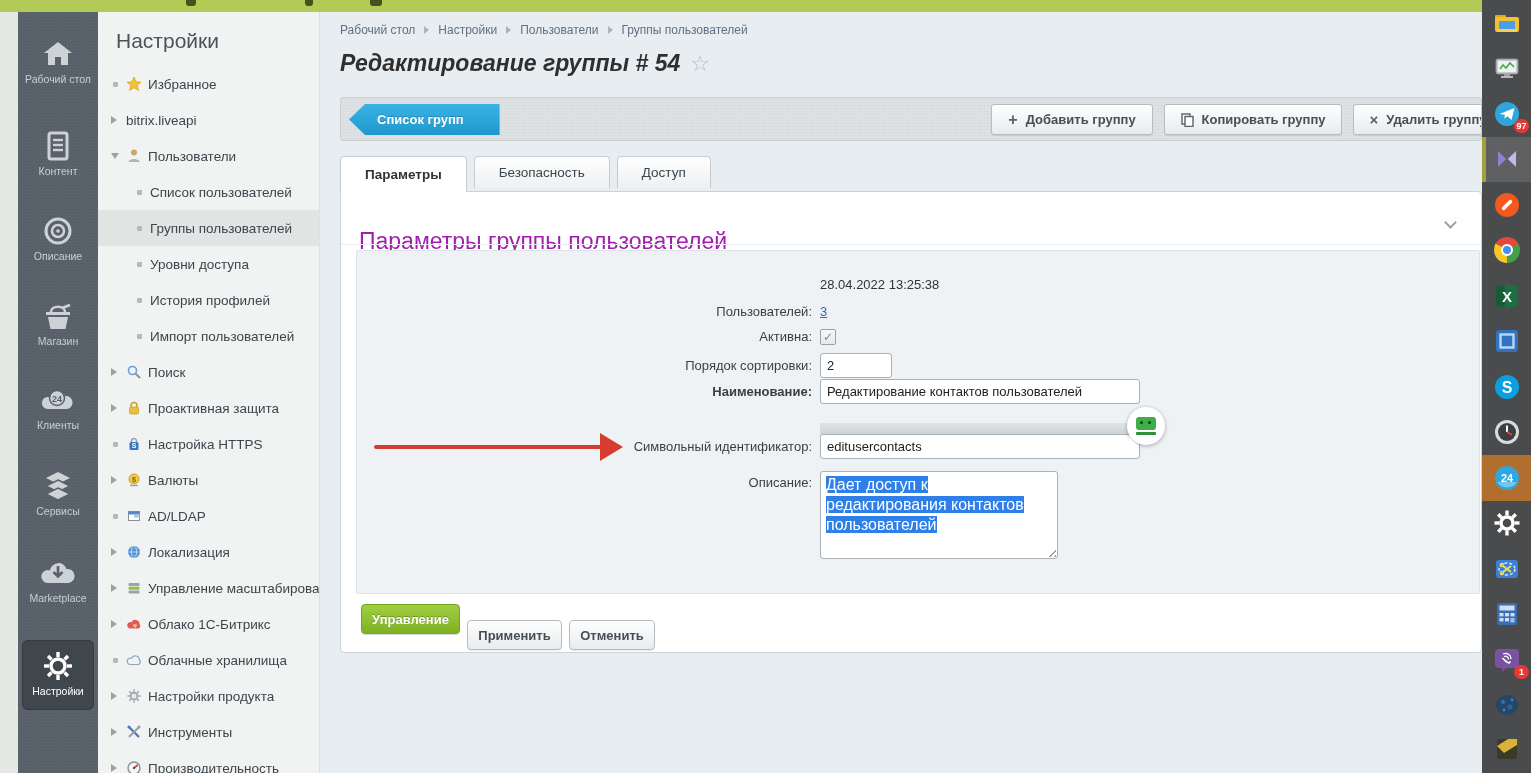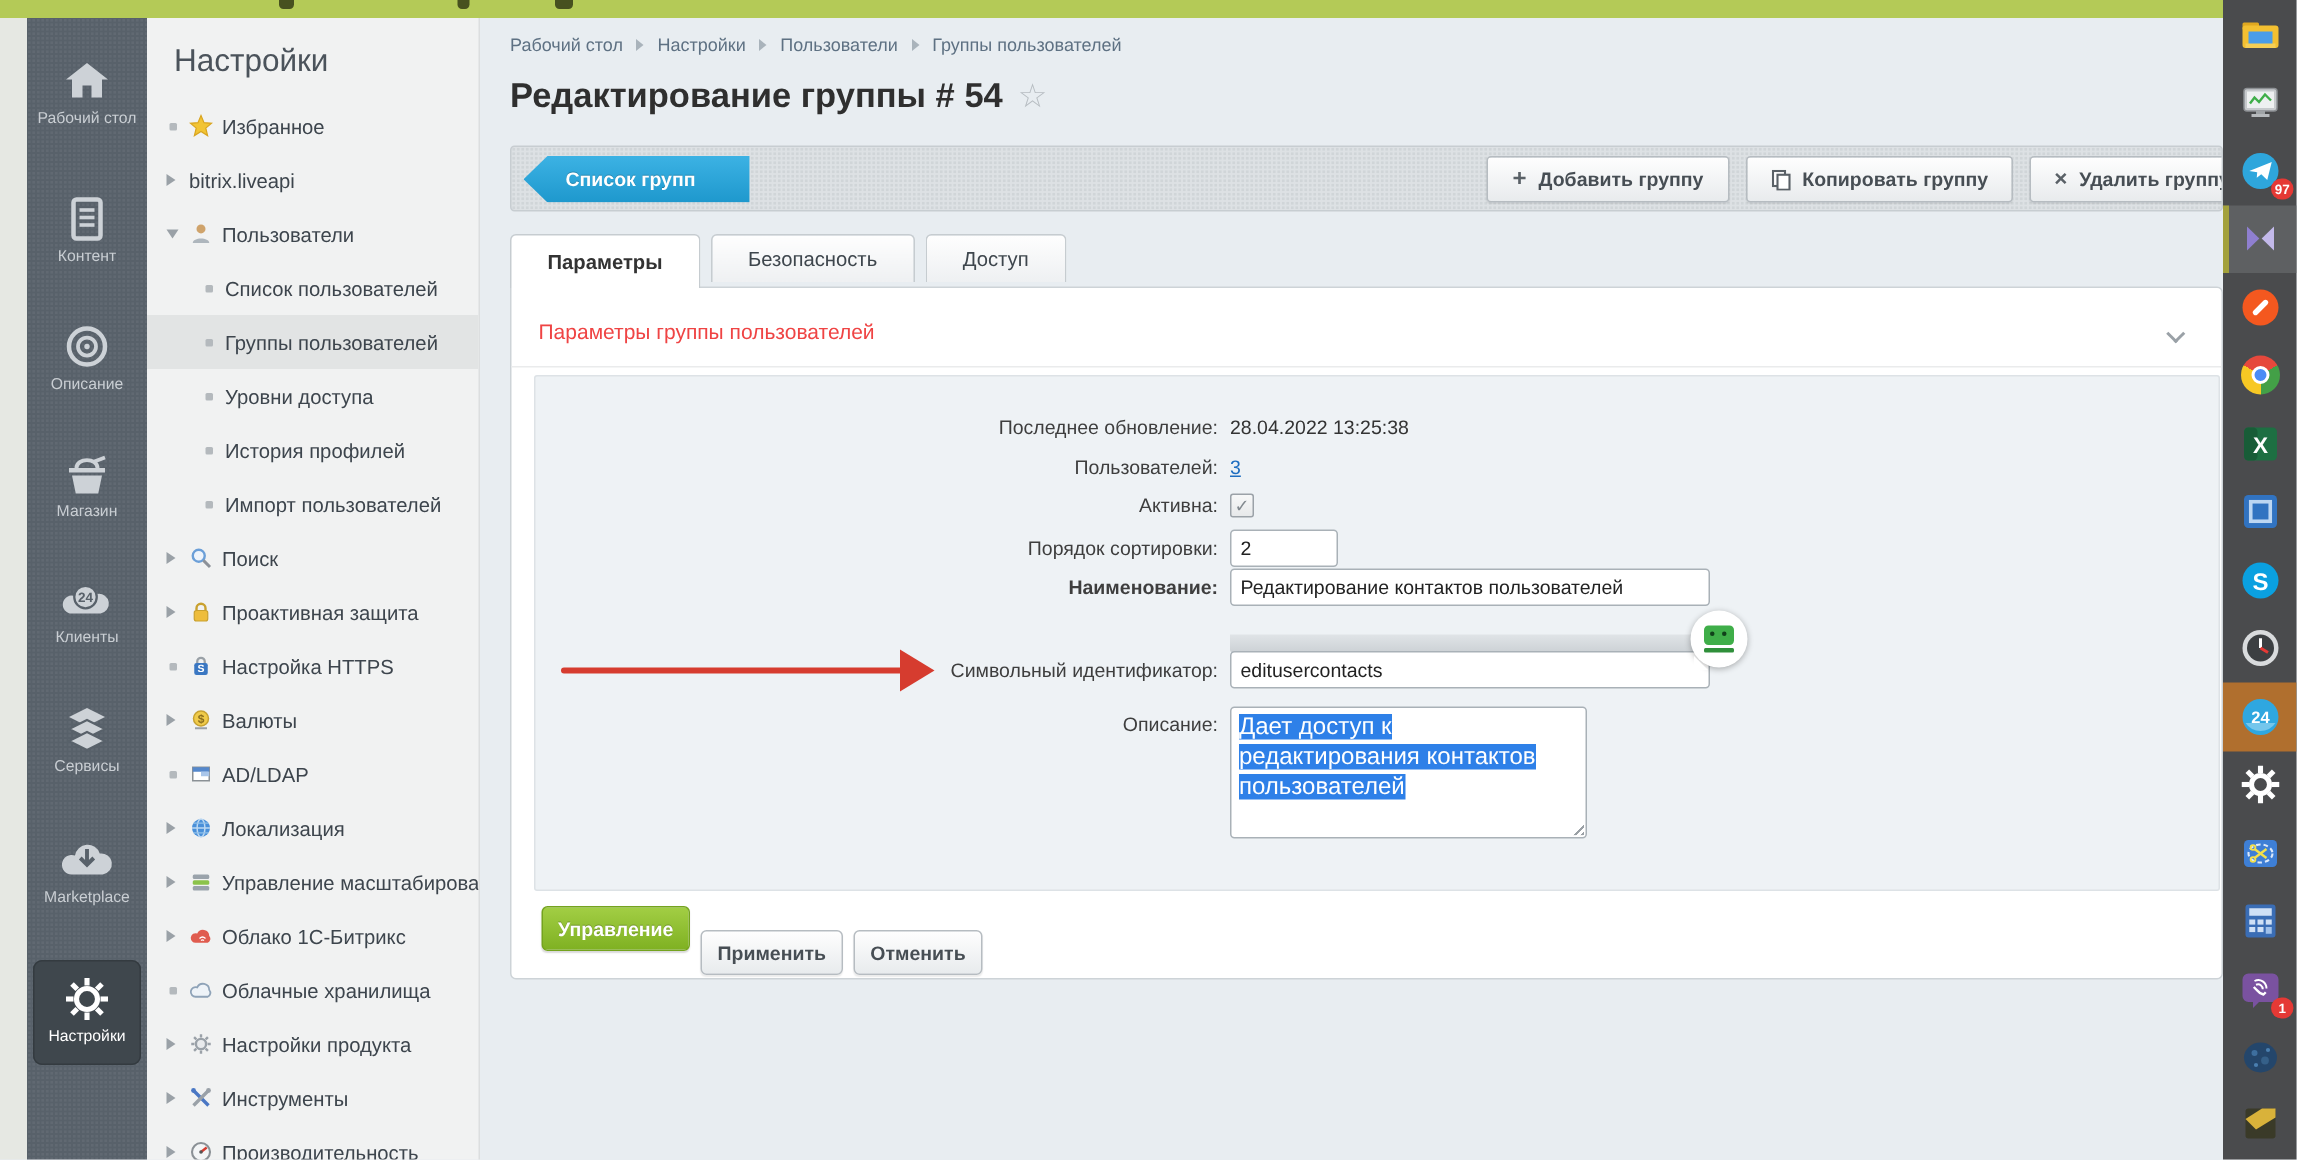--- a/index.html
+++ b/index.html
@@ -35,42 +35,42 @@
   .mi{width:22px;flex:0 0 22px;display:flex;align-items:center;}
   .ml{font-size:13.5px;color:#3d454d;}
 
   
   #main{position:absolute;left:320px;top:12px;width:1162px;height:761px;background:#e8edf1;overflow:hidden;}
 
   #breadcrumb{position:absolute;left:20px;top:11px;font-size:12px;color:#5e7183;display:flex;align-items:center;gap:9px;}
   .bc-sep{width:0;height:0;border-left:5px solid #a9b3bb;border-top:4px solid transparent;border-bottom:4px solid transparent;}
   .bc-link{cursor:pointer;}
 
-  #page-title-row{position:absolute;left:20px;top:38px;display:flex;align-items:center;gap:10px;}
+  #page-title-row{position:absolute;left:20px;top:38px;display:flex;align-items:center;gap:10px;font-style:italic;}
   #page-title{font-size:23px;font-weight:bold;color:#2f2f2f;}
   #fav-star{font-size:22px;color:#b7bdc2;cursor:pointer;}
 
   #toolbar{position:absolute;left:20px;top:85px;width:1142px;height:44px;background:#dde1e4;
     background-image:radial-gradient(#d0d5d8 1px,transparent 1px);background-size:3px 3px;
     border:1px solid #c7cdd1;border-radius:3px;overflow:hidden;}
   #back-btn{position:absolute;left:8px;top:6px;height:31px;line-height:31px;padding:0 36px 0 28px;
     background:linear-gradient(#3cb2e4,#1e98cd);color:#fff;font-size:13px;font-weight:bold;
     clip-path:polygon(16px 0,100% 0,100% 100%,16px 100%,0 50%);cursor:pointer;text-shadow:0 -1px rgba(0,0,0,.2);}
   .tb-btn{position:absolute;top:6px;height:31px;border:1px solid #b6bcc1;border-radius:3px;
     background:linear-gradient(#fefefe,#e8ebed);display:flex;align-items:center;justify-content:center;gap:8px;
     font-size:13px;font-weight:bold;color:#474e54;cursor:pointer;box-shadow:0 1px 1px rgba(0,0,0,.08);}
   .tb-ic{color:#5a6167;font-weight:bold;}
 
   #tabs{position:absolute;left:20px;top:144px;display:flex;align-items:flex-start;height:36px;}
   .tab{border:1px solid #c6ccd0;border-bottom:none;border-radius:4px 4px 0 0;padding:0 24px;font-size:13.5px;color:#3e464d;
     background:linear-gradient(#fefefe,#eef0f2);height:32px;line-height:31px;margin-right:7px;cursor:pointer;}
   .tab.active{background:#fff;height:36px;line-height:35px;font-weight:bold;color:#333;position:relative;z-index:3;}
 
   #panel{position:absolute;left:20px;top:179px;width:1142px;height:462px;background:#fff;border:1px solid #cdd3d7;border-radius:0 4px 4px 4px;z-index:2;}
-  #section-title{position:absolute;left:18px;top:21px;font-size:14px;color:#ef4444;}
+  #section-title{position:absolute;left:18px;top:36px;font-size:23px;color:#a21caf;}
   #section-chevron{position:absolute;right:26px;top:26px;width:9px;height:9px;border-right:2px solid #9aa1a7;border-bottom:2px solid #9aa1a7;transform:rotate(45deg);cursor:pointer;}
   #section-divider{position:absolute;left:0;right:0;top:52px;border-top:1px solid #eaebec;}
 
   #formbox{position:absolute;left:15px;top:58px;width:1124px;height:344px;background:#eef2f5;border:1px solid #dde2e6;border-radius:2px;}
   .frow{position:absolute;left:0;width:100%;height:24px;}
   .flabel{position:absolute;left:0;top:0;width:455px;text-align:right;font-size:13px;color:#3e3e3e;line-height:24px;}
   .flabel.b{font-weight:bold;}
   .fval{position:absolute;left:463px;top:0;font-size:13px;color:#333;line-height:24px;text-align:center;}
   a.flink{color:#1f6ec0;text-decoration:underline;cursor:pointer;}
   .chk{position:absolute;left:463px;top:4px;width:16px;height:16px;border:1px solid #9ba2a8;border-radius:2px;
@@ -504,21 +504,20 @@
   </div>
 
   <div id="panel">
     <div id="section-title">Параметры группы пользователей</div>
     <div id="section-chevron"></div>
     <div id="section-divider"></div>
 
     <div id="formbox">
 
       <div class="frow" style="top:22px">
-        <span class="flabel">Последнее обновление:</span>
         <span class="fval">28.04.2022 13:25:38</span>
       </div>
 
       <div class="frow" style="top:49px">
         <span class="flabel">Пользователей:</span>
         <span class="fval"><a class="flink">3</a></span>
       </div>
 
       <div class="frow" style="top:74px">
         <span class="flabel">Активна:</span>

